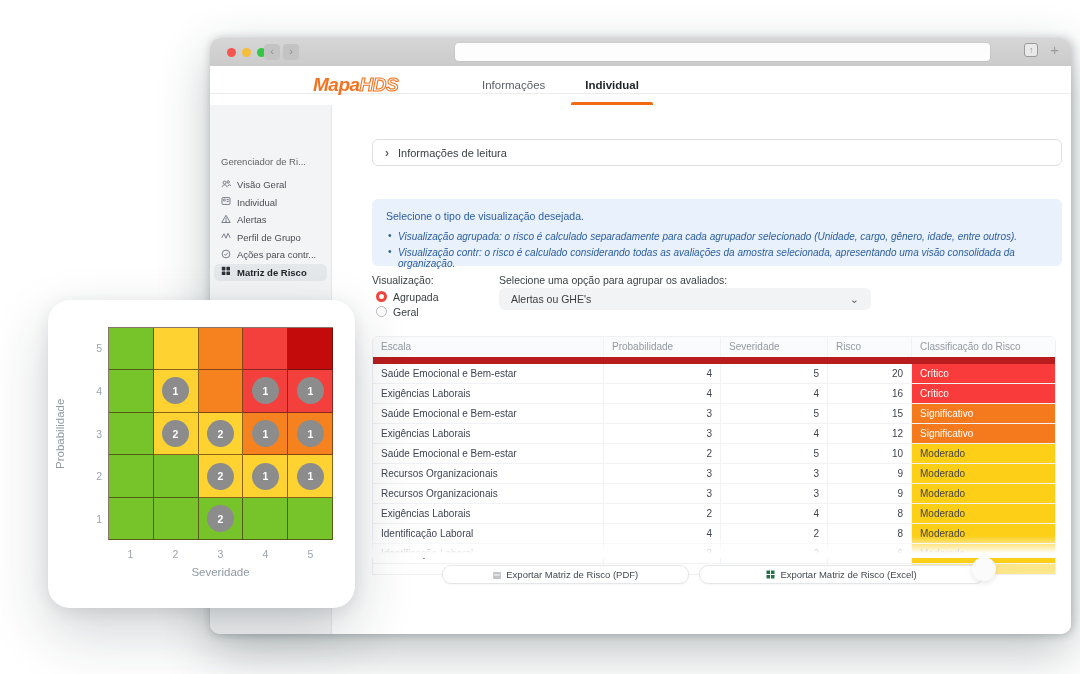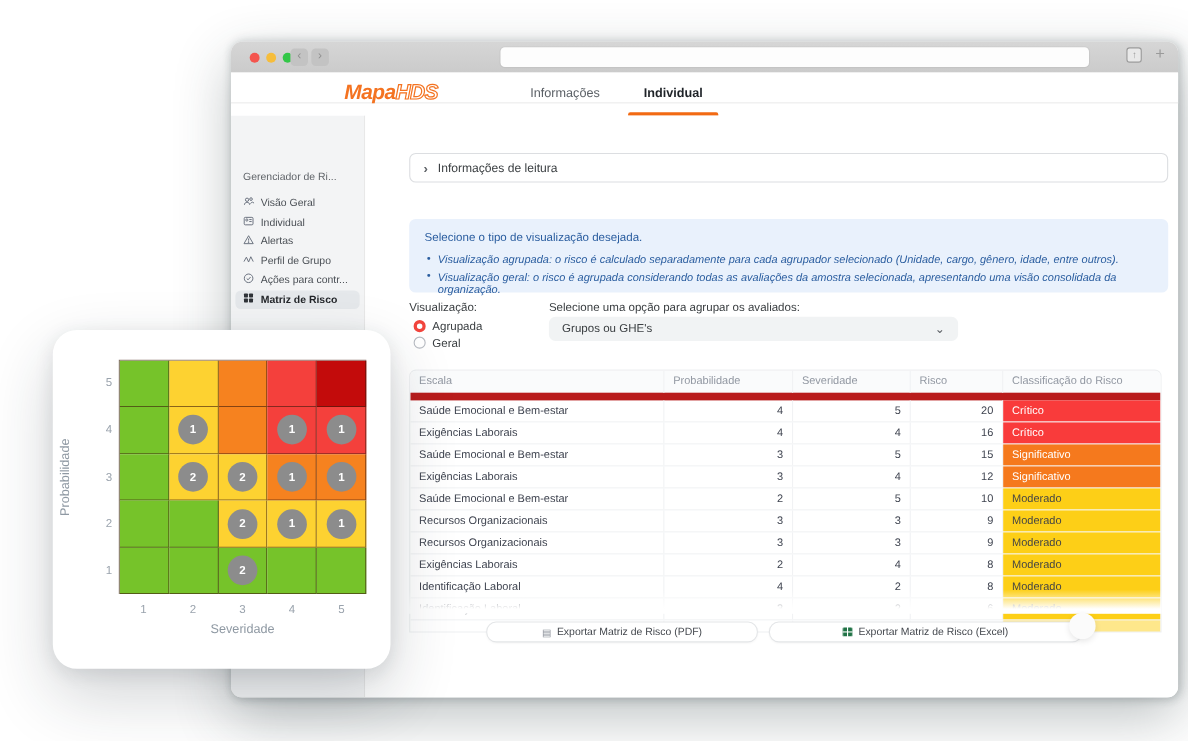--- a/index.html
+++ b/index.html
@@ -212,39 +212,39 @@
     <div class="main">
       <div class="accordion">
         <span class="chev">›</span>
         <span>Informações de leitura</span>
       </div>
 
       <div class="infobox">
         <div class="title">Selecione o tipo de visualização desejada.</div>
         <ul id="bullets">
             <li>Visualização agrupada: o risco é calculado separadamente para cada agrupador selecionado (Unidade, cargo, gênero, idade, entre outros).</li>
-            <li>Visualização geral: o risco é agrupada considerando todas as avaliações da amostra selecionada, apresentando uma visão consolidada da organização.</li>
+            <li>Visualização contr: o risco é calculado considerando todas as avaliações da amostra selecionada, apresentando uma visão consolidada da organização.</li>
           </ul>
       </div>
 
       <div class="vis-label">Visualização:</div>
       <div class="radios" id="radios">
           <div class="radio-row">
             <span class="radio-dot sel"></span>
             <span>Agrupada</span>
           </div>
           <div class="radio-row">
             <span class="radio-dot"></span>
             <span>Geral</span>
           </div>
         </div>
 
       <div class="group-label">Selecione uma opção para agrupar os avaliados:</div>
       <div class="select">
-        <span>Grupos ou GHE's</span>
+        <span>Alertas ou GHE's</span>
         <span class="chev">⌄</span>
       </div>
 
       <div class="rtable">
         <div class="trow thead-row" id="thead">
             <div class="cell">Escala</div>
             <div class="cell">Probabilidade</div>
             <div class="cell">Severidade</div>
             <div class="cell">Risco</div>
             <div class="cell">Classificação do Risco</div>

